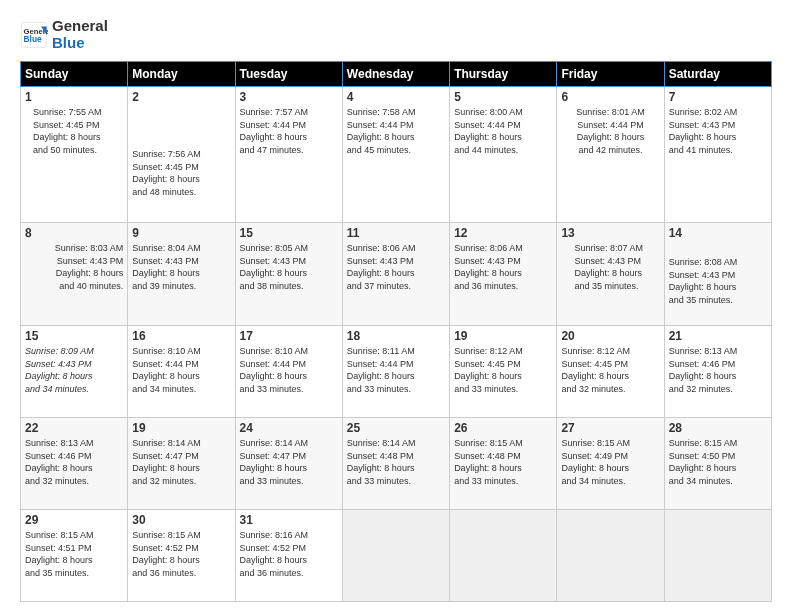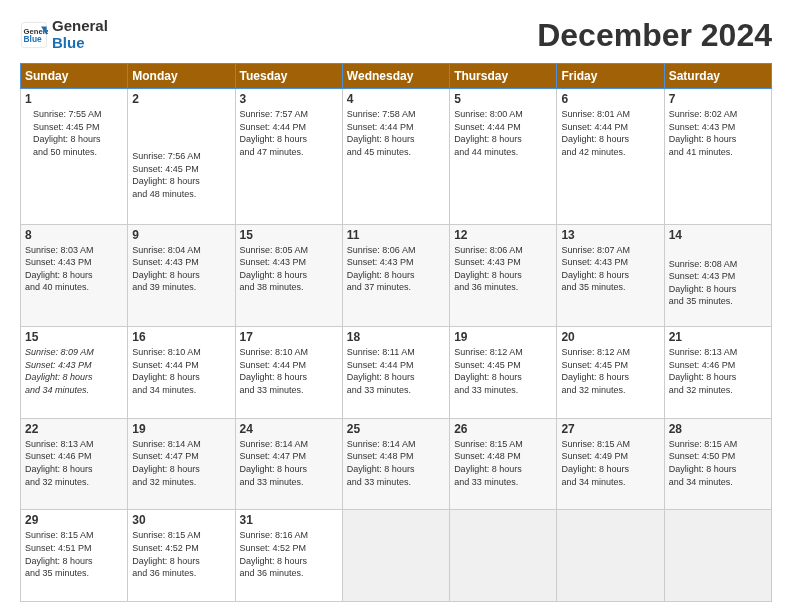--- a/index.html
+++ b/index.html
@@ -51,21 +51,21 @@
       font-size: 15px;
       color: #555;
     }
     .calendar {
       width: 100%;
       border-collapse: collapse;
       flex: 1;
       table-layout: fixed;
     }
     .calendar th {
-      background: #a16207;
+      background: #000000;
       color: #fff;
       font-size: 12px;
       font-weight: bold;
       padding: 5px 4px;
       text-align: left;
       border: 1px solid #4a90d9;
     }
     .calendar td {
       border: 1px solid #ccc;
       vertical-align: top;
@@ -104,21 +104,20 @@
         <text x="5" y="18" font-size="11" font-weight="bold" fill="#333">General</text>
         <text x="5" y="30" font-size="12" font-weight="bold" fill="#1a6fb5">Blue</text>
         <polygon points="30,8 38,8 38,20" fill="#1a6fb5"></polygon>
       </svg>
       <div class="logo-text">
         <div>General</div>
         <div style="color:#1a6fb5">Blue</div>
       </div>
     </div>
     <div class="title-block">
-      <div class="main-title">December 2024</div>
     </div>
   </div>
 
   <table class="calendar">
     <thead>
       <tr>
       <th>Sunday</th>
           <th>Monday</th>
           <th>Tuesday</th>
           <th>Wednesday</th>
@@ -159,37 +158,37 @@
           </td>
           <td>
             <span class="day-num">5</span>
             <div class="cell-text" style="white-space: pre-line;">Sunrise: 8:00 AM
 Sunset: 4:44 PM
 Daylight: 8 hours
 and 44 minutes.</div>
           </td>
           <td>
             <span class="day-num">6</span>
-            <div class="cell-text" style="white-space: pre-line;">Sunrise: 8:01 AM
+            <div class="cell-text" style="white-space: pre-line; text-align: center;">Sunrise: 8:01 AM
 Sunset: 4:44 PM
 Daylight: 8 hours
 and 42 minutes.</div>
           </td>
           <td>
             <span class="day-num">7</span>
             <div class="cell-text" style="white-space: pre-line;">Sunrise: 8:02 AM
 Sunset: 4:43 PM
 Daylight: 8 hours
 and 41 minutes.</div>
           </td>
         </tr>
         <tr>
           <td>
             <span class="day-num">8</span>
-            <div class="cell-text" style="white-space: pre-line;">Sunrise: 8:03 AM
+            <div class="cell-text" style="white-space: pre-line; text-align: right;">Sunrise: 8:03 AM
 Sunset: 4:43 PM
 Daylight: 8 hours
 and 40 minutes.</div>
           </td>
           <td>
             <span class="day-num">9</span>
             <div class="cell-text" style="white-space: pre-line;">Sunrise: 8:04 AM
 Sunset: 4:43 PM
 Daylight: 8 hours
 and 39 minutes.</div>
@@ -210,21 +209,21 @@
           </td>
           <td>
             <span class="day-num">12</span>
             <div class="cell-text" style="white-space: pre-line;">Sunrise: 8:06 AM
 Sunset: 4:43 PM
 Daylight: 8 hours
 and 36 minutes.</div>
           </td>
           <td>
             <span class="day-num">13</span>
-            <div class="cell-text" style="white-space: pre-line;">Sunrise: 8:07 AM
+            <div class="cell-text" style="white-space: pre-line; margin-left: 13px;">Sunrise: 8:07 AM
 Sunset: 4:43 PM
 Daylight: 8 hours
 and 35 minutes.</div>
           </td>
           <td>
             <span class="day-num">14</span>
             <div class="cell-text" style="white-space: pre-line; margin-top: 16px;">Sunrise: 8:08 AM
 Sunset: 4:43 PM
 Daylight: 8 hours
 and 35 minutes.</div>

